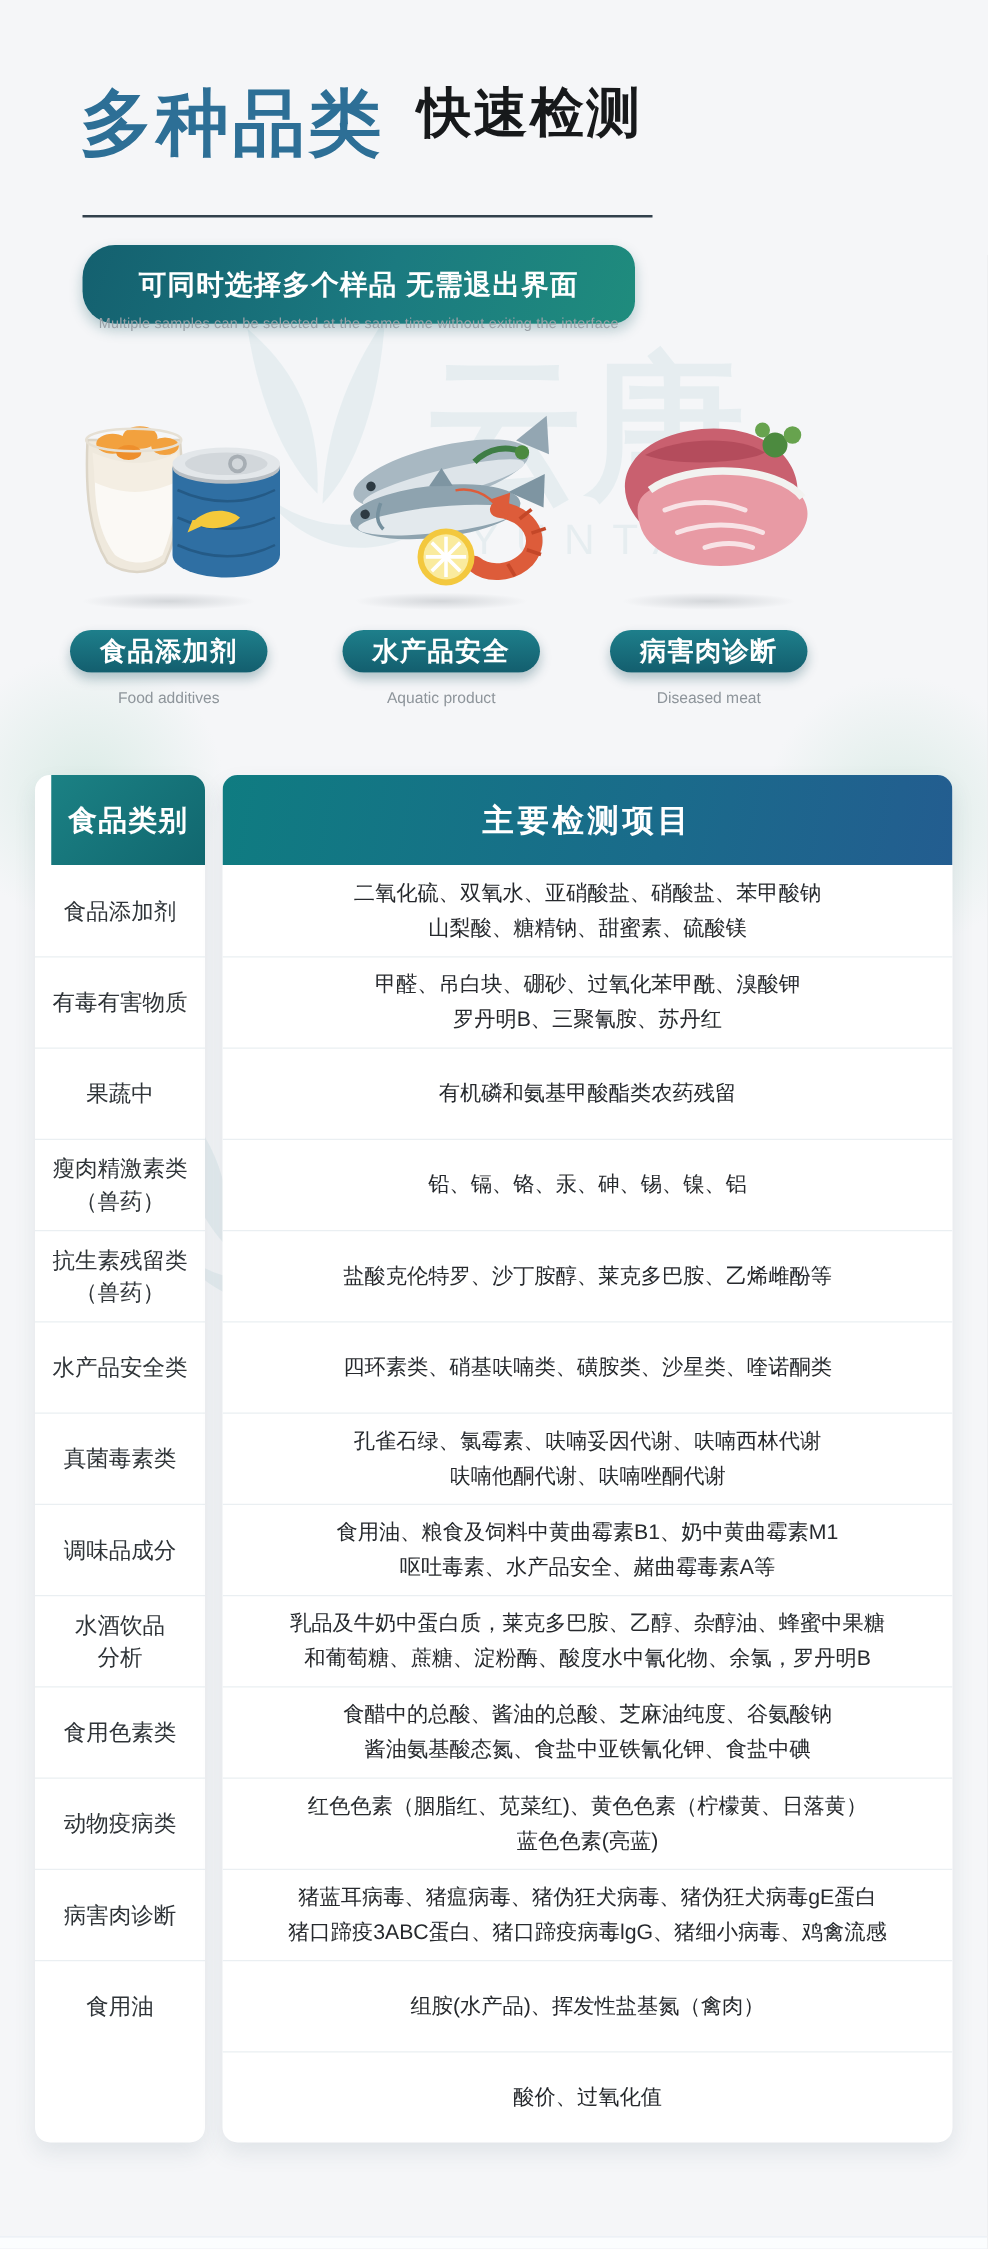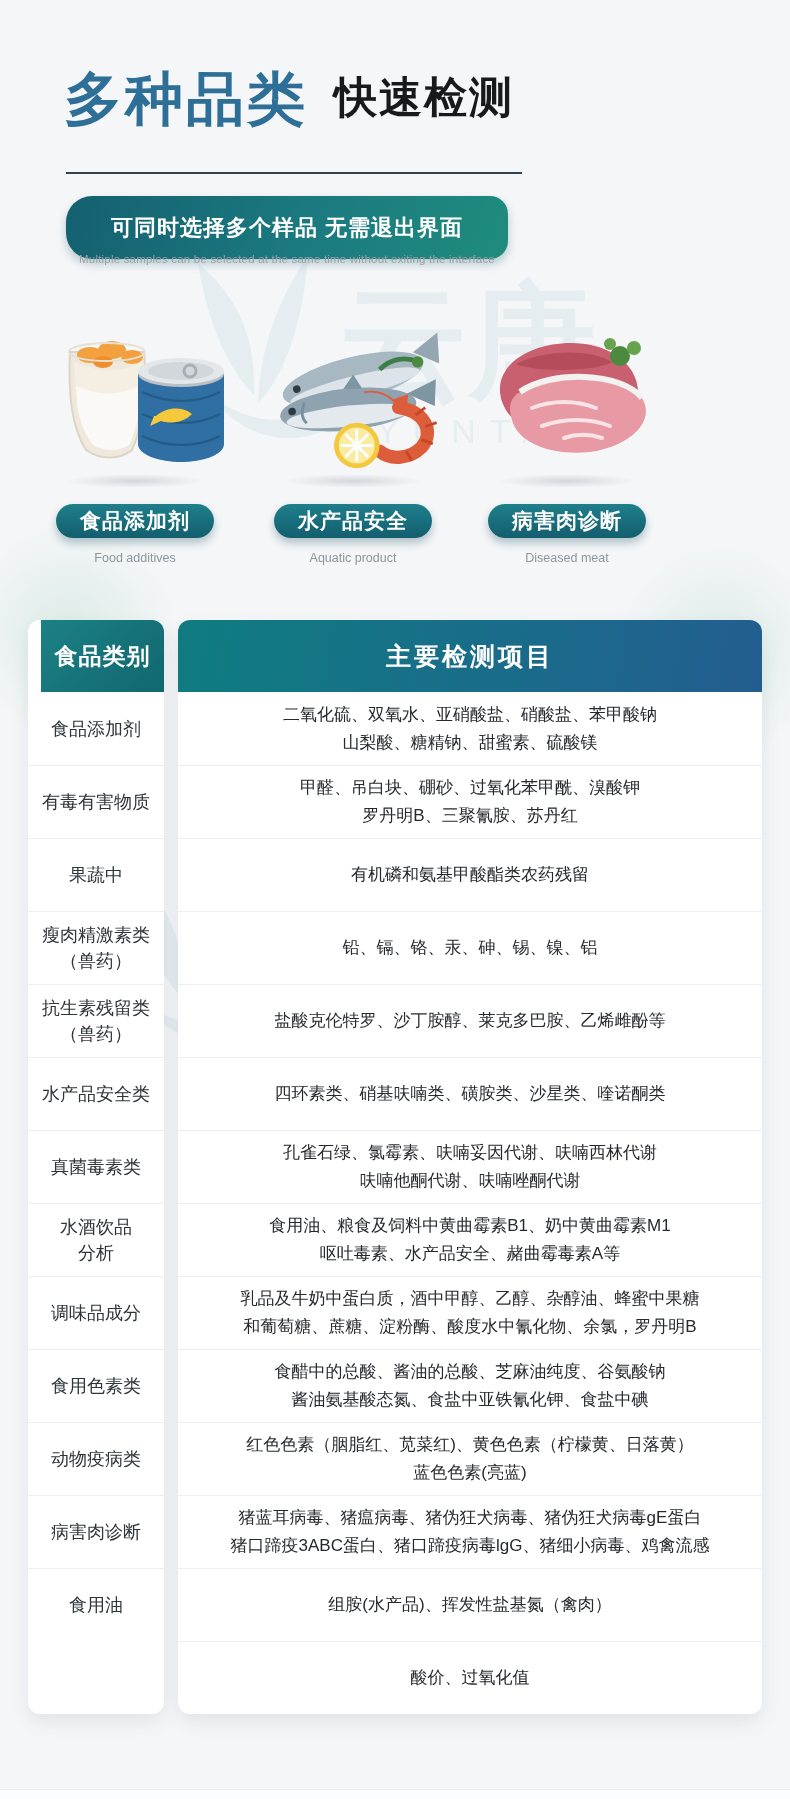--- a/index.html
+++ b/index.html
@@ -4,21 +4,21 @@
 <style>
   * { margin:0; padding:0; box-sizing:border-box; }
   html,body { background:#e9ebee; }
   .page {
     position:relative; width:790px; height:1799px; margin:0 auto;
     background:#f5f6f8; overflow:hidden;
     font-family:"Liberation Sans","DejaVu Sans",sans-serif;
   }
 
   
-  .title-row { position:absolute; left:64px; top:70px; display:flex; align-items:center; gap:26px; }
+  .title-row { position:absolute; left:64px; top:70px; display:flex; align-items:flex-start; gap:26px; }
   .title-main { font-size:58px; font-weight:bold; color:#2d6f96; letter-spacing:3px; line-height:1; }
   .title-sub  { font-size:43px; font-weight:bold; color:#17191b; letter-spacing:2px; line-height:1; padding-bottom:3px; }
   .title-underline { position:absolute; left:66px; top:172px; width:456px; height:2px; background:#32414c; }
 
   .banner {
     position:absolute; left:66px; top:196px; width:442px; height:63px;
     border-radius:26px 18px 18px 26px;
     background:linear-gradient(110deg,#14606f 0%, #1b7a80 55%, #1f8c7d 100%);
     color:#fff; font-size:22px; font-weight:bold; letter-spacing:1px;
     display:flex; align-items:center; justify-content:center;
@@ -235,25 +235,25 @@
             <div>抗生素残留类</div>
             <div>（兽药）</div>
           </div>
           <div class="cell cat-cell">
             <div>水产品安全类</div>
           </div>
           <div class="cell cat-cell">
             <div>真菌毒素类</div>
           </div>
           <div class="cell cat-cell">
+            <div>调味品成分</div>
+          </div>
+          <div class="cell cat-cell">
             <div>水酒饮品</div>
             <div>分析</div>
-          </div>
-          <div class="cell cat-cell">
-            <div>调味品成分</div>
           </div>
           <div class="cell cat-cell">
             <div>食用色素类</div>
           </div>
           <div class="cell cat-cell">
             <div>动物疫病类</div>
           </div>
           <div class="cell cat-cell">
             <div>病害肉诊断</div>
           </div>
@@ -287,21 +287,21 @@
           </div>
           <div class="cell item-cell">
             <div>孔雀石绿、氯霉素、呋喃妥因代谢、呋喃西林代谢</div>
             <div>呋喃他酮代谢、呋喃唑酮代谢</div>
           </div>
           <div class="cell item-cell">
             <div>食用油、粮食及饲料中黄曲霉素B1、奶中黄曲霉素M1</div>
             <div>呕吐毒素、水产品安全、赭曲霉毒素A等</div>
           </div>
           <div class="cell item-cell">
-            <div>乳品及牛奶中蛋白质，酒中甲醇、乙醇、杂醇油、蜂蜜中果糖</div>
+            <div>乳品及牛奶中蛋白质，莱克多巴胺、乙醇、杂醇油、蜂蜜中果糖</div>
             <div>和葡萄糖、蔗糖、淀粉酶、酸度水中氰化物、余氯，罗丹明B</div>
           </div>
           <div class="cell item-cell">
             <div>食醋中的总酸、酱油的总酸、芝麻油纯度、谷氨酸钠</div>
             <div>酱油氨基酸态氮、食盐中亚铁氰化钾、食盐中碘</div>
           </div>
           <div class="cell item-cell">
             <div>红色色素（胭脂红、苋菜红)、黄色色素（柠檬黄、日落黄）</div>
             <div>蓝色色素(亮蓝)</div>
           </div>

